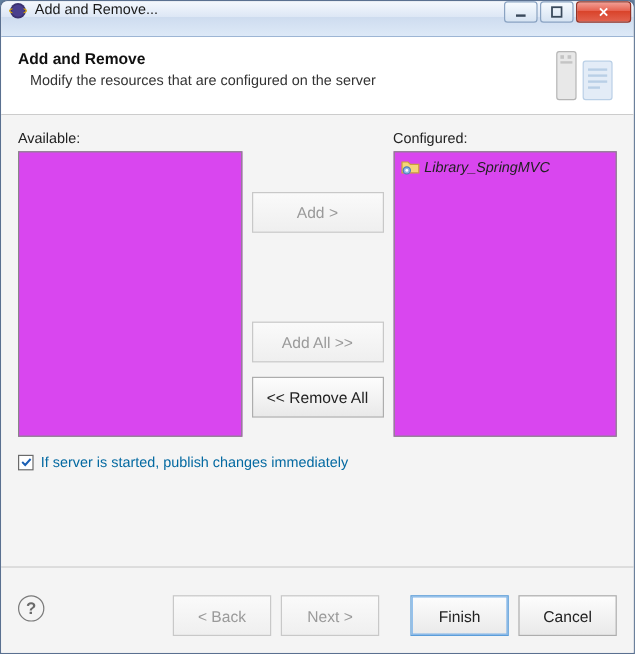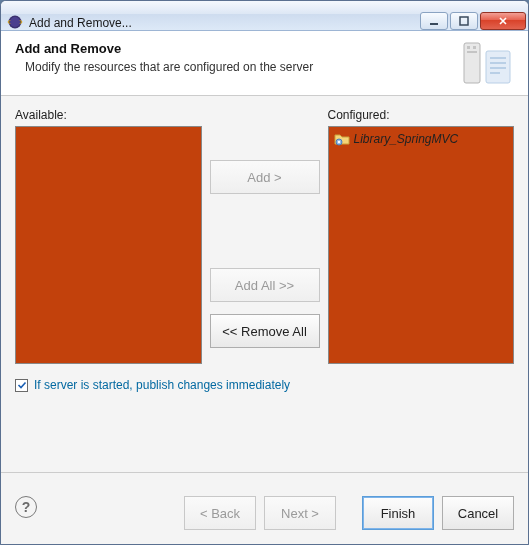--- a/index.html
+++ b/index.html
@@ -20,21 +20,21 @@
     border-radius: 6px 6px 0 0;
     display: flex;
     flex-direction: column;
     box-shadow: 0 0 8px rgba(0,0,0,0.3);
   }
   .titlebar {
     height: 30px;
     background: linear-gradient(to bottom, #f4f8fd 0%, #dde7f5 45%, #cedcef 46%, #dde9f7 100%);
     border-bottom: 1px solid #9db5d4;
     display: flex;
-    align-items: flex-end;
+    align-items: flex-start;
     padding: 0 2px 0 6px;
     border-radius: 5px 5px 0 0;
   }
   .titlebar .app-icon {
     width: 16px; height: 16px;
     margin-right: 6px;
     display: flex; align-items: center; justify-content: center;
   }
   .titlebar .app-icon svg { width: 16px; height: 16px; }
   .titlebar .title { flex: 1; color: #1a1a1a; font-size: 12px; }
@@ -81,21 +81,21 @@
   .cols {
     display: flex;
     gap: 8px;
     align-items: center;
   }
   .col-label { color: #222; margin-bottom: 4px; }
   .col { display: flex; flex-direction: column; }
   .col.left, .col.right { flex: 1; }
   .listbox {
     border: 1px solid #888;
-    background: #c2410c;
+    background: #d946ef;
     height: 238px;
     overflow: auto;
     padding: 3px;
   }
   .list-item {
     display: flex; align-items: center; gap: 4px;
     padding: 1px 2px;
     font-style: italic;
     color: #222;
     white-space: nowrap;
@@ -140,21 +140,21 @@
     align-items: center;
     gap: 8px;
   }
   .help-icon {
     width: 22px; height: 22px; border-radius: 50%;
     border: 1.5px solid #7a7a7a;
     display:flex; align-items:center; justify-content:center;
     color:#6a6a6a; font-weight:bold; font-size:14px;
     margin-right: auto;
   }
-  .footer .btn { width: 72px; margin-top: 13px; }
+  .footer .btn { width: 82px; margin-top: 13px; }
 </style>
 </head>
 <body>
 
 <div class="window">
 
   <div class="titlebar">
     <span class="app-icon">
       <svg viewBox="0 0 16 16">
           <circle cx="8" cy="8" r="6.5" fill="#3a3170"></circle>

